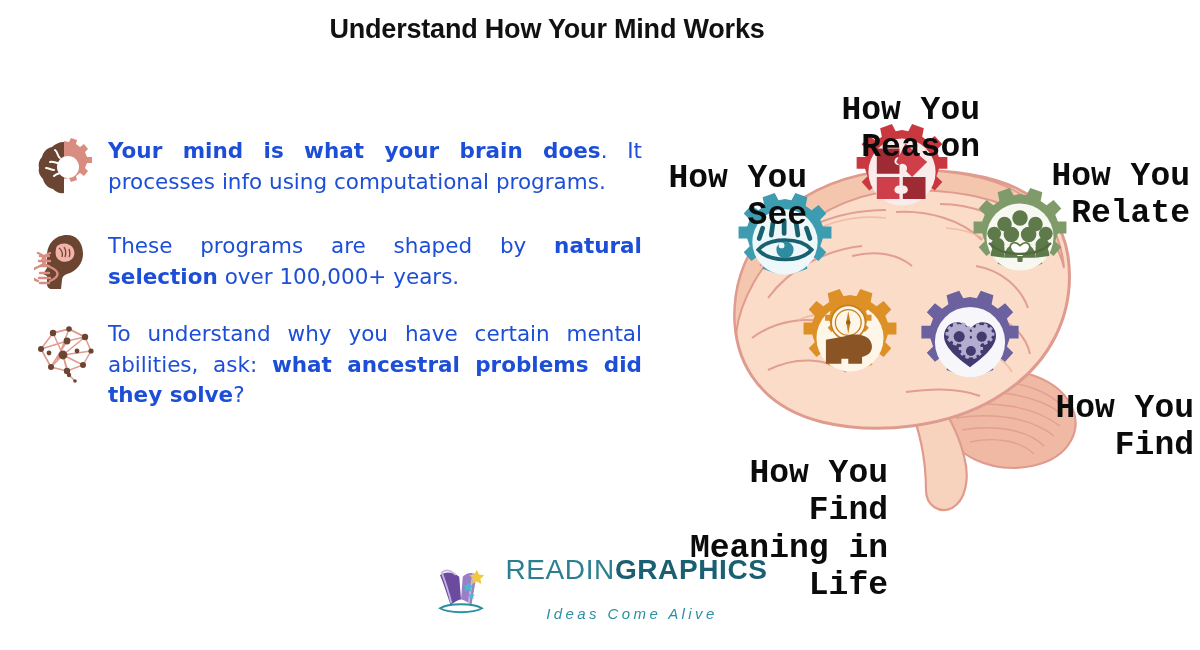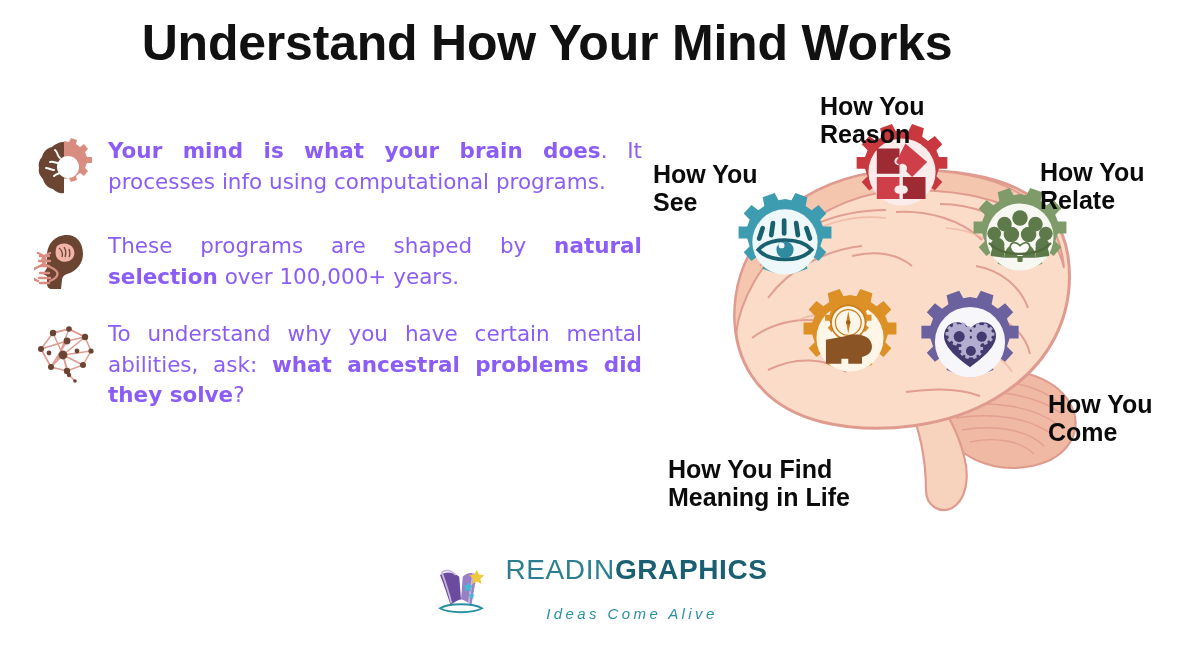--- a/index.html
+++ b/index.html
@@ -6,48 +6,48 @@
   body{
     width:1200px;height:650px;background:#ffffff;
     font-family:"Liberation Sans","DejaVu Sans",sans-serif;
     overflow:hidden;position:relative;
   }
   .page{position:absolute;inset:0;}
 
   
   .title{
     position:absolute;left:0;top:14px;width:1094px;text-align:center;
-    font-size:50px;font-weight:bold;color:#111111;letter-spacing:-0.2px;
+    font-size:27px;font-weight:bold;color:#111111;letter-spacing:-0.2px;
     font-family:"Liberation Sans","DejaVu Sans",sans-serif;
   }
 
   
   .left-col{position:absolute;left:22px;top:136px;width:620px;}
   .bullet{display:flex;align-items:flex-start;margin-bottom:26px;}
   .bullet .ico{width:86px;flex:0 0 86px;display:flex;justify-content:center;padding-top:2px;}
   .bullet .btxt{
-    flex:1;font-size:21.5px;line-height:1.42;color:#8b5cf6;
+    flex:1;font-size:21.5px;line-height:1.42;color:#1d4ed8;
     text-align:justify;text-justify:inter-word;
     font-family:"DejaVu Sans","Liberation Sans",sans-serif;
   }
   .bullet .btxt b{font-weight:bold;}
   #bullet-1{margin-bottom:34px;}
   #bullet-2{}
   #bullet-1 .btxt{width:497px;}
   #bullet-2 .btxt{width:490px;}
   #bullet-3 .btxt{width:497px;}
 
   
   .illus{position:absolute;left:640px;top:70px;width:560px;height:470px;}
   .illus svg{display:block;}
 
   .lbl{
-    position:absolute;text-align:left;color:#0b0b0b;font-weight:bold;
-    font-size:25px;line-height:1.13;
-    font-family:Liberation Sans, sans-serif;
+    position:absolute;text-align:right;color:#0b0b0b;font-weight:bold;
+    font-size:33px;line-height:1.13;
+    font-family:Liberation Mono, monospace;
   }
   #label-see{left:653px;top:160px;width:154px;}
   #label-reason{left:820px;top:92px;width:160px;}
   #label-relate{left:1040px;top:158px;width:150px;}
   #label-feel{left:1048px;top:390px;width:146px;}
   #label-meaning{left:668px;top:455px;width:220px;}
 
   
   .logo{position:absolute;left:0;top:556px;width:1200px;height:66px;
         display:flex;align-items:center;justify-content:center;}
@@ -283,21 +283,21 @@
   <div class="lbl" id="label-reason">
     <div>How You</div>
     <div>Reason</div>
   </div>
   <div class="lbl" id="label-relate">
     <div>How You</div>
     <div>Relate</div>
   </div>
   <div class="lbl" id="label-feel">
     <div>How You</div>
-    <div>Come</div>
+    <div>Find</div>
   </div>
   <div class="lbl" id="label-meaning">
     <div>How You Find</div>
     <div>Meaning in Life</div>
   </div>
 
   <div class="logo">
     <svg class="logo-mark" viewBox="0 0 64 64">
       <path d="M30,18 C22,12 14,12 8,16 C12,26 16,38 20,50 C26,46 30,44 32,44 Z" fill="#6b4b9e"></path>
       <path d="M32,44 C34,44 38,46 44,50 C46,38 48,26 50,16 C44,12 38,14 34,18 Z" fill="#9b7fc4"></path>

